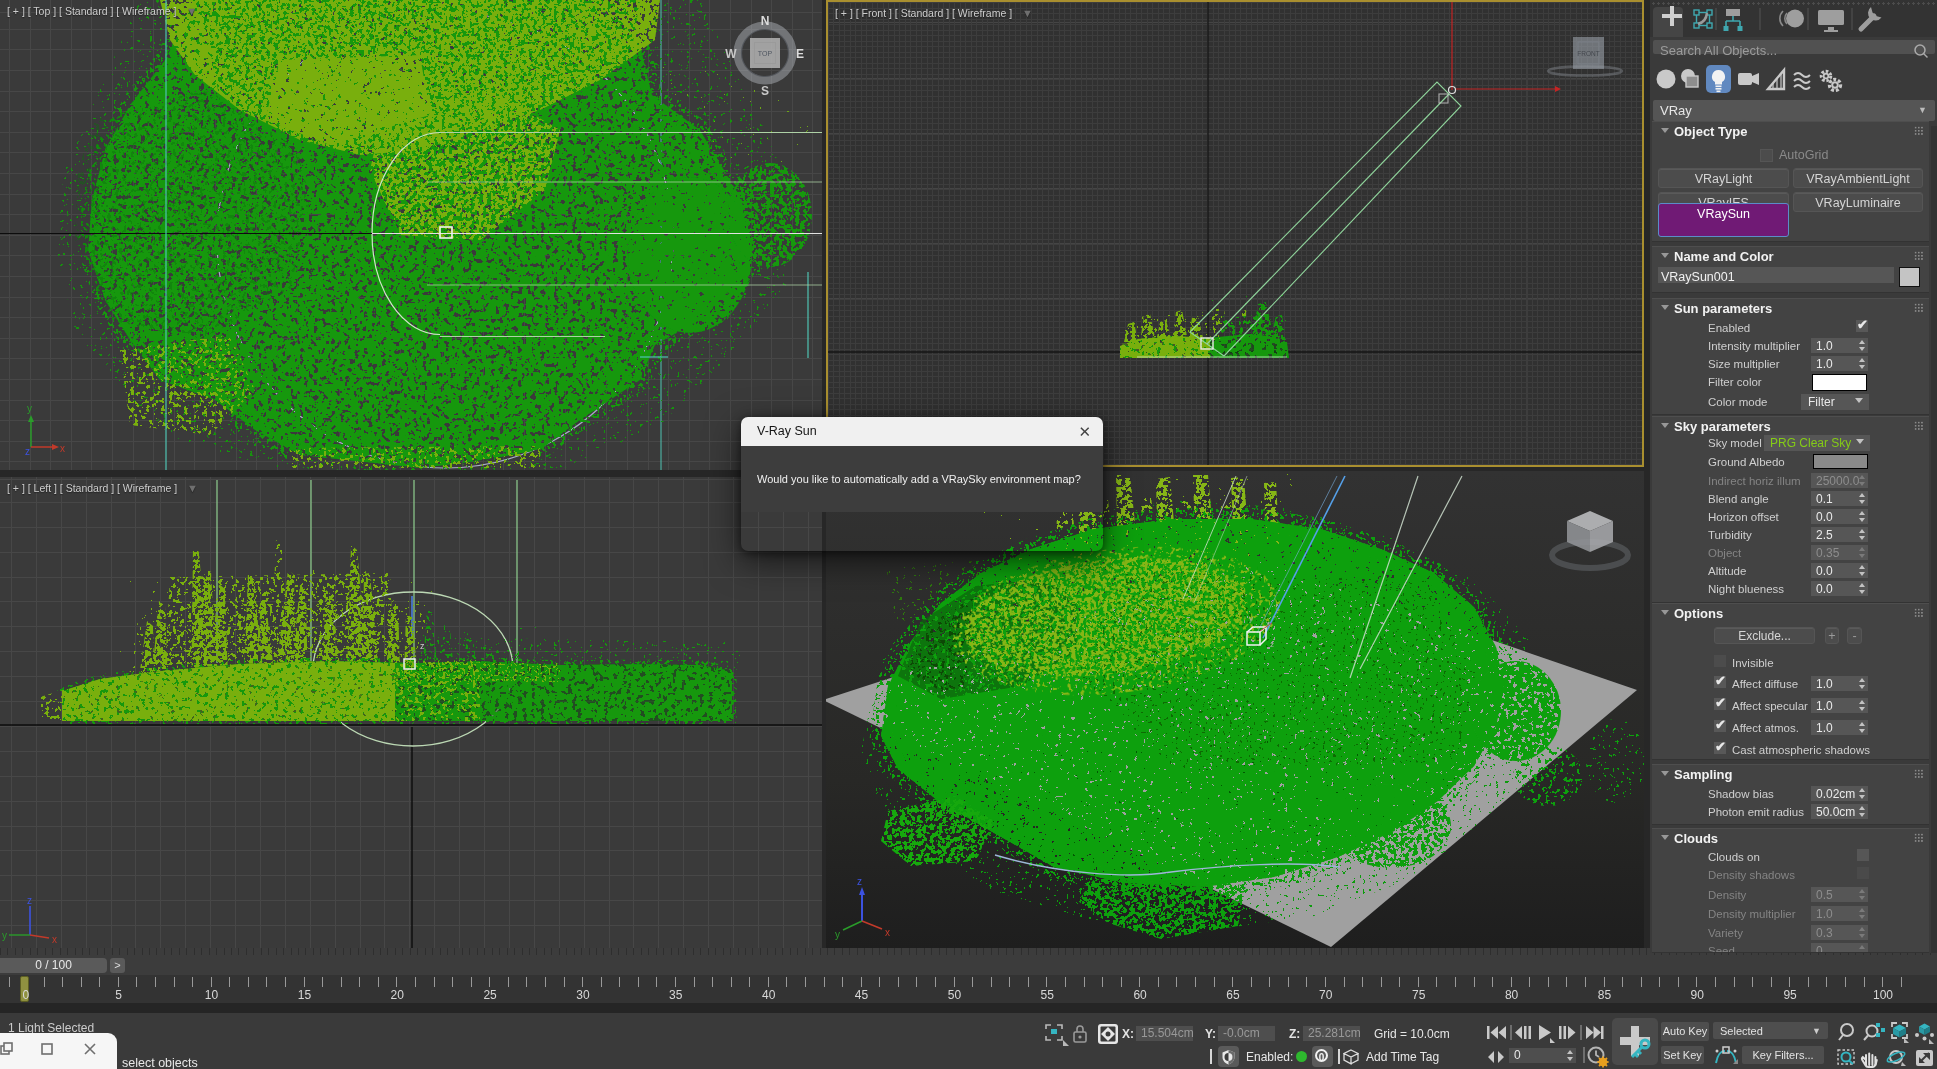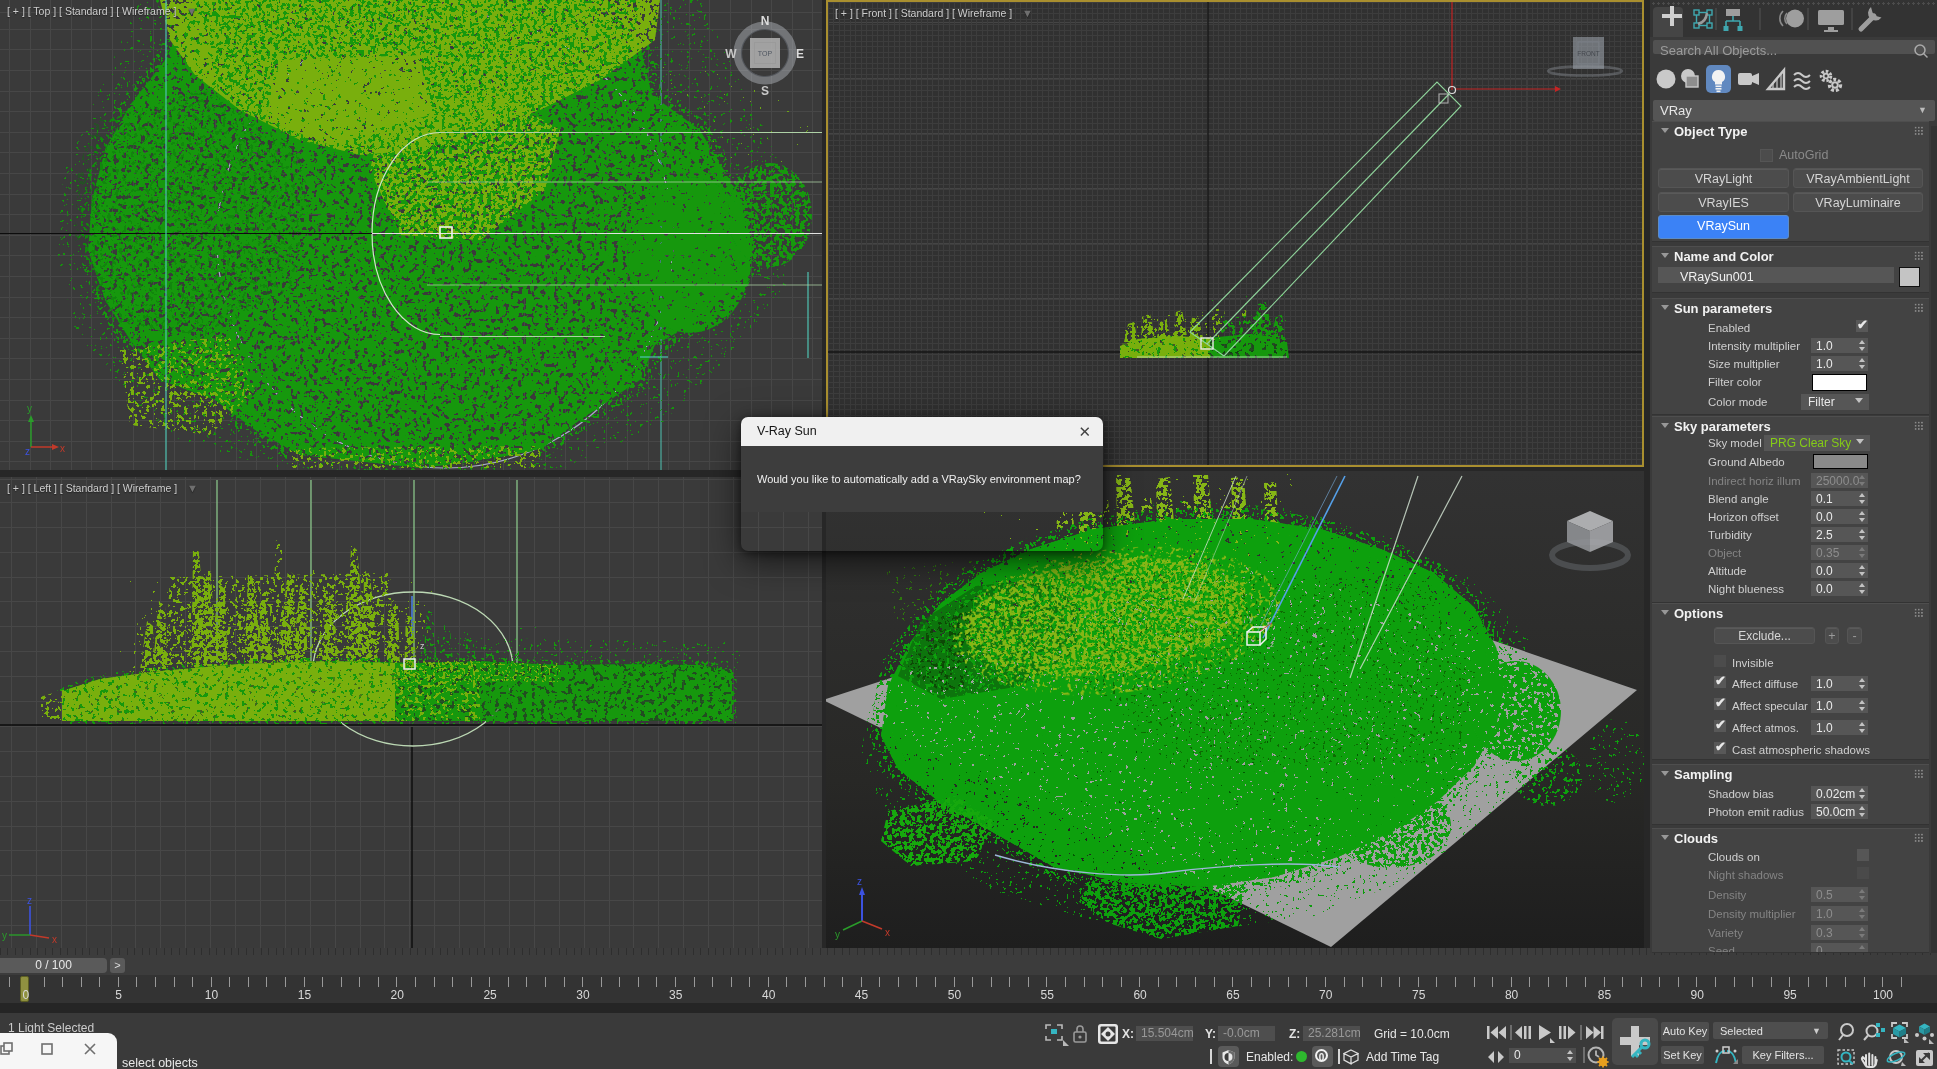--- a/index.html
+++ b/index.html
@@ -650,29 +650,29 @@
             <div class="rtri"></div>
             <b>Object Type</b>
             <div class="grip"></div>
           </div>
 <div style="position:absolute;left:108px;top:27px;width:13px;height:13px;background:#4c4c4c;border:1px solid #555"></div>
 <div style="position:absolute;left:127px;top:26px;color:#8a8a8a;font-size:12.5px">AutoGrid</div>
 <div class="obtn" style="left:6px;top:46px;width:131px;height:20px;line-height:20px">VRayLight</div>
 <div class="obtn" style="left:141px;top:46px;width:130px;height:20px;line-height:20px">VRayAmbientLight</div>
 <div class="obtn" style="left:6px;top:70px;width:131px;height:20px;line-height:20px">VRayIES</div>
 <div class="obtn" style="left:141px;top:70px;width:130px;height:20px;line-height:20px">VRayLuminaire</div>
-<div class="obtn" style="left:6px;top:93px;width:131px;height:24px;line-height:20px;background:#3b82f6;color:#fff;border-color:#5b8cc8;box-shadow:none">VRaySun</div>
+<div class="obtn" style="left:6px;top:81px;width:131px;height:34px;line-height:20px;background:#701a75;color:#fff;border-color:#5b8cc8;box-shadow:none">VRaySun</div>
         </div>
         <div class="roll" style="top:246px;height:47px">
           <div class="rhead">
             <div class="rtri"></div>
             <b>Name and Color</b>
             <div class="grip"></div>
           </div>
-<div style="position:absolute;left:6px;top:20px;width:236px;height:16px;background:#565656;color:#f0f0f0;font-size:12.5px;line-height:21px;padding-left:22px">VRaySun001</div>
+<div style="position:absolute;left:6px;top:20px;width:236px;height:16px;background:#565656;color:#f0f0f0;font-size:12.5px;line-height:21px;padding-left:3px">VRaySun001</div>
 <div style="position:absolute;left:247px;top:20px;width:21px;height:20px;background:#c4c4c4;border:1px solid #111"></div>
         </div>
         <div class="roll" style="top:298px;height:117px">
           <div class="rhead">
             <div class="rtri"></div>
             <b>Sun parameters</b>
             <div class="grip"></div>
           </div>
 <div class="prow" style="top:22px">
             <div class="plab">Enabled</div>
@@ -884,21 +884,21 @@
           <div class="rhead">
             <div class="rtri"></div>
             <b>Clouds</b>
             <div class="grip"></div>
           </div>
 <div class="prow" style="top:21px">
             <div class="plab">Clouds on</div>
             <div class="chk" style="left:205px;top:-1px;background:#565656"></div>
           </div>
 <div class="prow" style="top:39px">
-            <div class="plab dim">Night shadows</div>
+            <div class="plab dim">Density shadows</div>
             <div class="chk" style="left:205px;top:-1px;background:#4a4a4a"></div>
           </div>
 <div class="prow" style="top:59px">
             <div class="plab dim">Density</div>
             <div class="spin dim" style="left:159px;top:-1px;width:57px">
               <span>0.5</span>
               <div class="arr">
                 <div class="au"></div>
                 <div class="ad"></div>
               </div>

